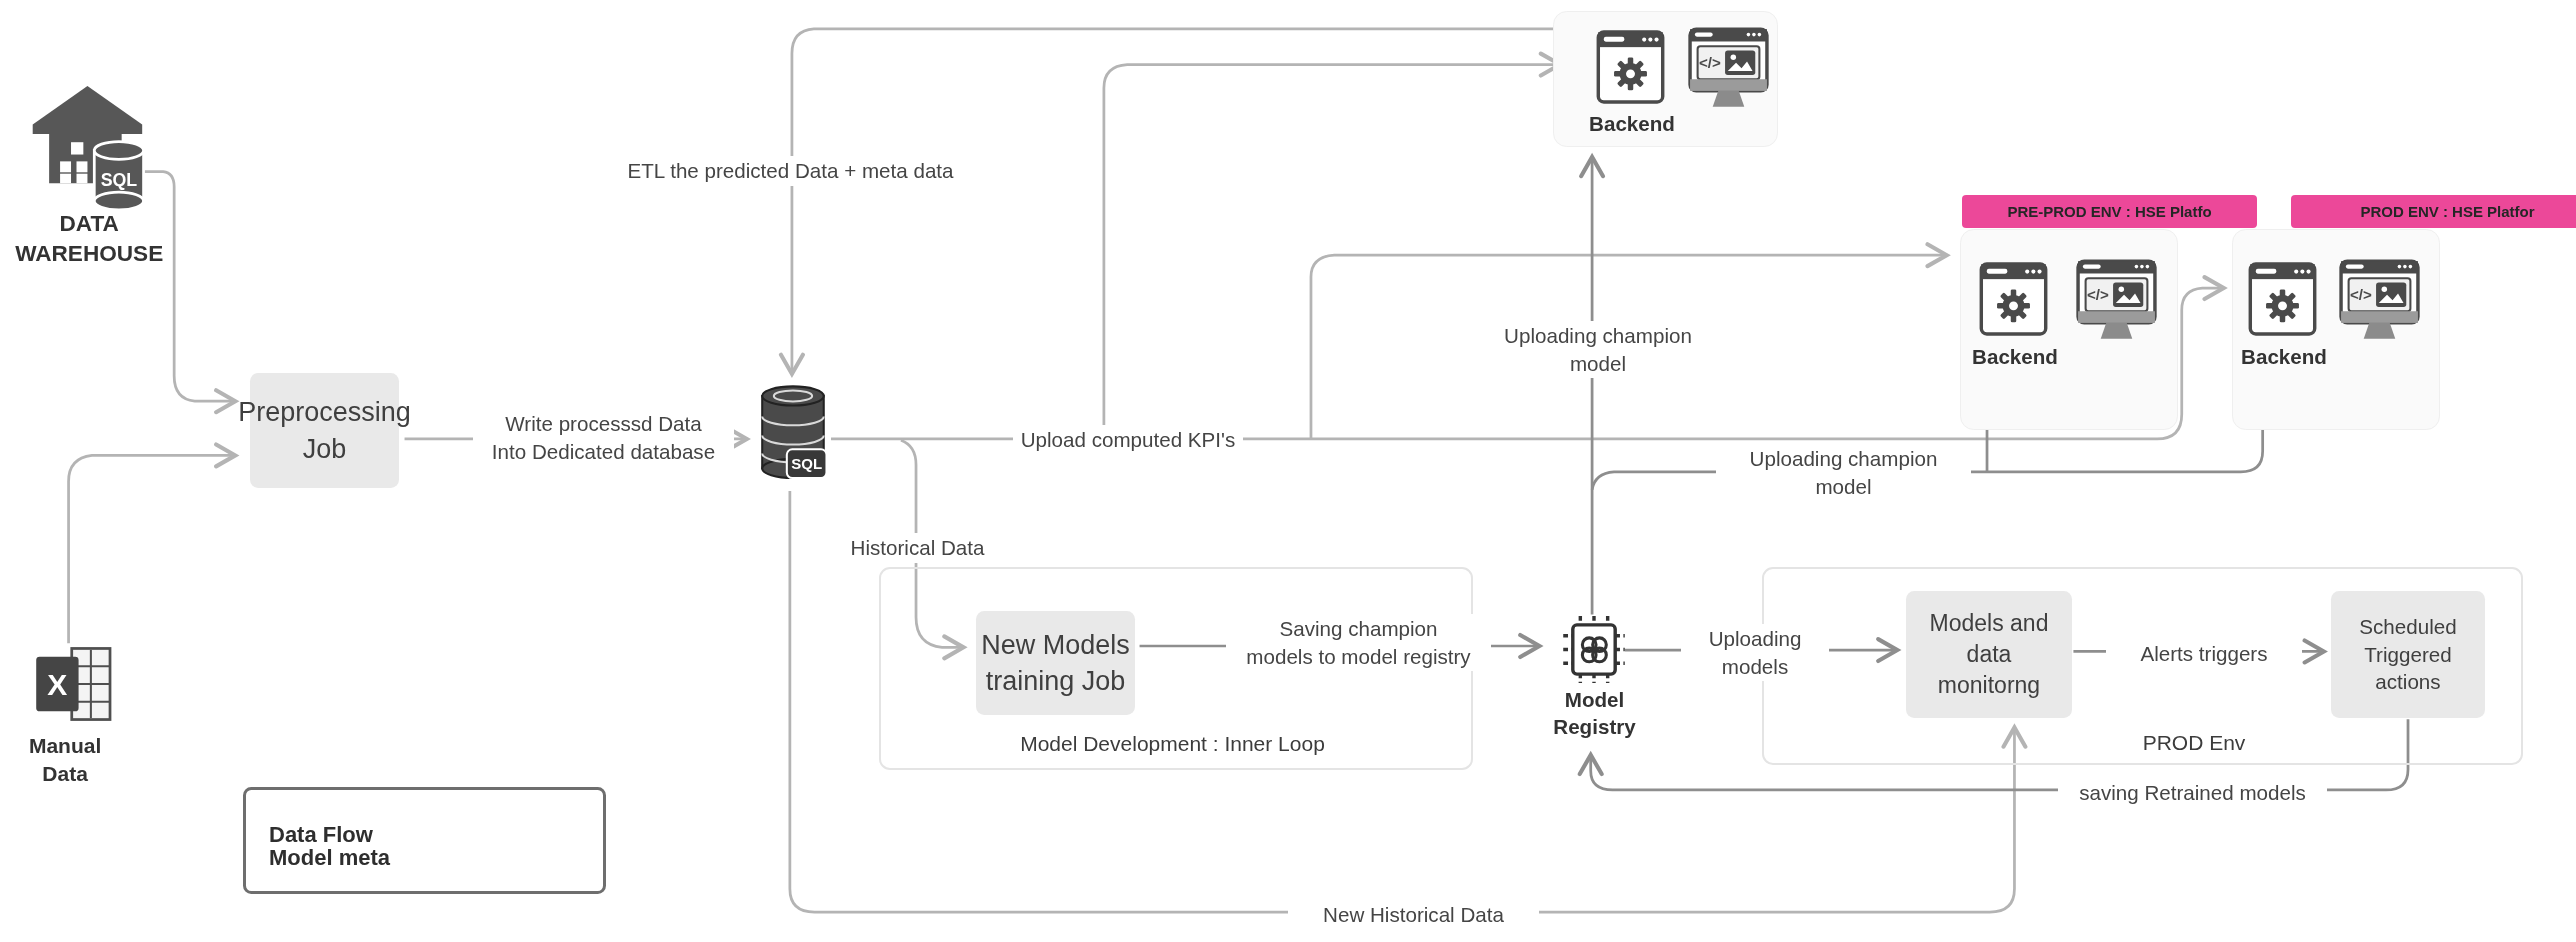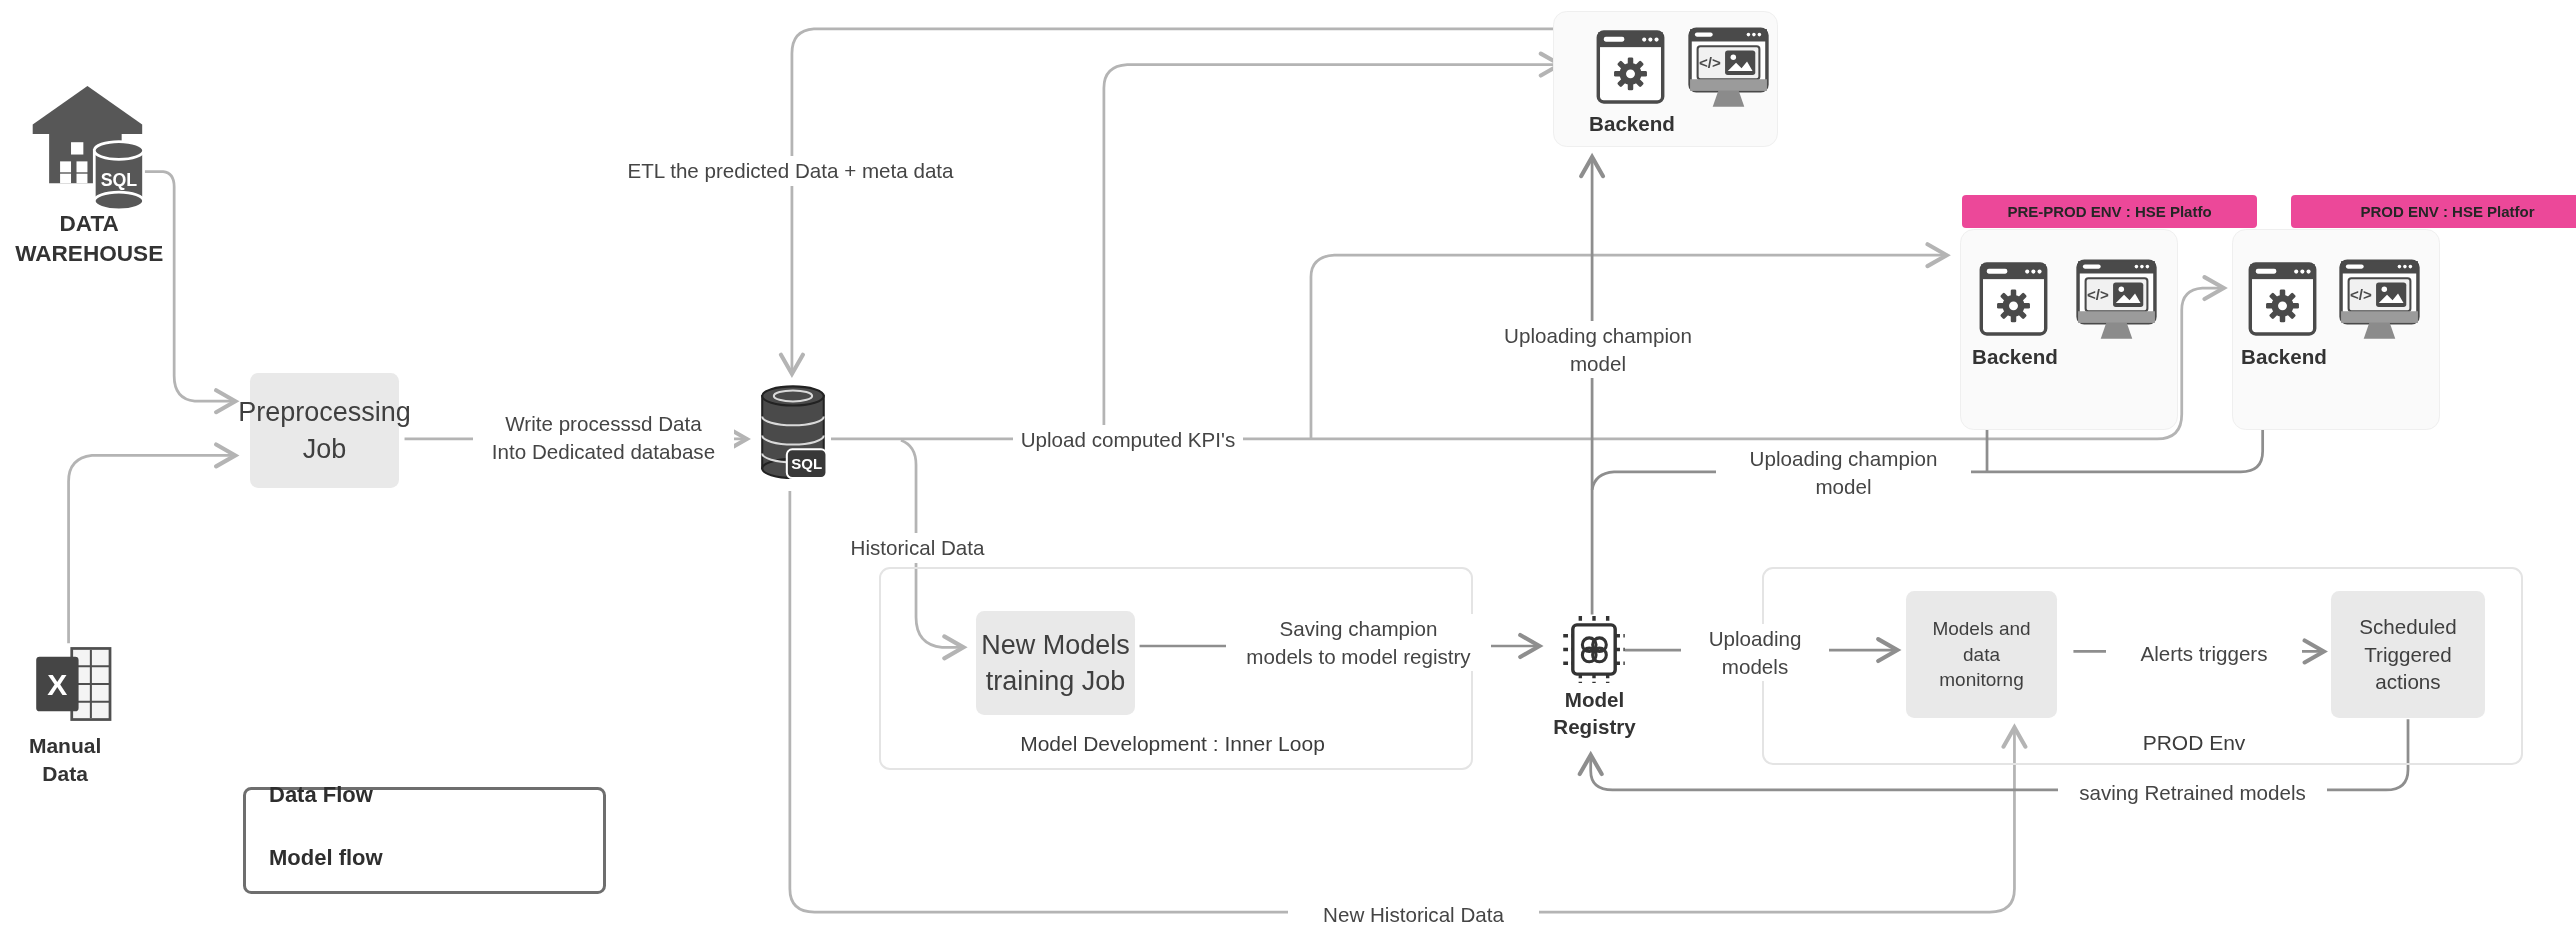--- a/index.html
+++ b/index.html
@@ -235,21 +235,21 @@
         <circle cx="53" cy="57" r="10"></circle>
     </g>
   </svg>
   <div class="abs lbl iconlabel" style="left:1548px;top:686px;width:93px;font-size:20.6px;">Model
 Registry</div>
 
   <div class="abs nodebox" style="left:250px;top:373px;width:149px;height:115px;">Preprocessing
 Job</div>
   <div class="abs nodebox" style="left:976px;top:611px;width:159px;height:104px;">New Models
 training Job</div>
-  <div class="abs nodebox" style="left:1906px;top:591px;width:151px;height:127px;font-size:19px;">Models and
+  <div class="abs nodebox" style="left:1906px;top:591px;width:166px;height:127px;font-size:23px;">Models and
 data
 monitorng</div>
   <div class="abs nodebox" style="left:2331px;top:591px;width:154px;height:127px;font-size:20.6px;">Scheduled
 Triggered
 actions</div>
 
   <div class="abs caption" style="left:1001px;top:732px;width:343px;">Model Development : Inner Loop</div>
   <div class="abs caption" style="left:2043px;top:731px;width:302px;">PROD Env</div>
 
   <div class="abs lbl onwire" style="left:473px;top:409px;width:250px;">Write processsd Data
@@ -263,17 +263,17 @@
 model</div>
   <div class="abs lbl onwire" style="left:1226px;top:614px;width:254px;">Saving champion
 models to model registry</div>
   <div class="abs lbl onwire" style="left:1681px;top:624px;width:137px;">Uploading
 models</div>
   <div class="abs lbl onwire" style="left:2106px;top:639px;width:185px;">Alerts triggers</div>
   <div class="abs lbl onwire" style="left:2058px;top:778px;width:258px;">saving Retrained models</div>
   <div class="abs lbl onwire" style="left:1288px;top:900px;width:240px;">New Historical Data</div>
 
   <div class="abs legendbox" style="left:243px;top:787px;width:357px;height:101px;"></div>
-  <div class="abs legendtext" style="left:269px;top:782px;width:158px;">Data Flow</div>
-  <div class="abs legendtext" style="left:269px;top:845px;width:158px;">Model flow</div>
+  <div class="abs legendtext" style="left:269px;top:822px;width:158px;">Data Flow</div>
+  <div class="abs legendtext" style="left:269px;top:845px;width:158px;">Model meta</div>
 
 </div>
 
 
 </body></html>

